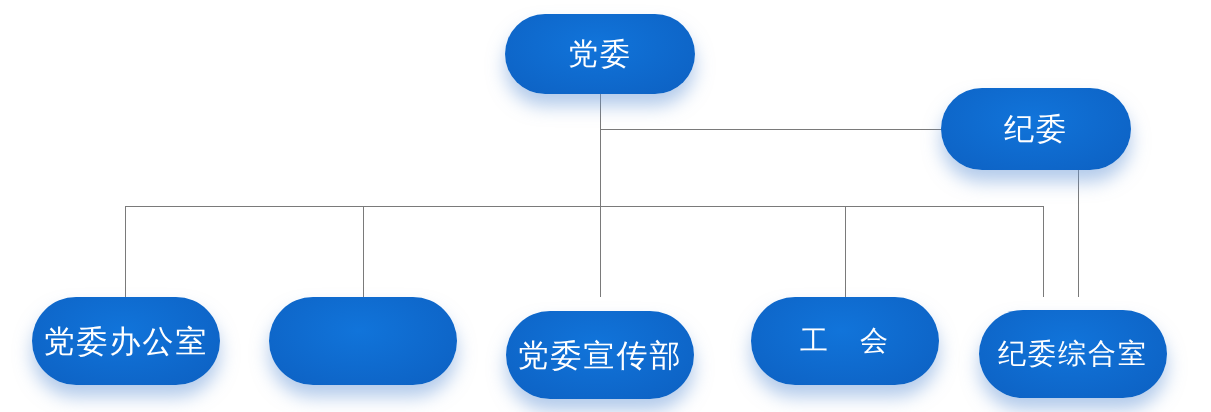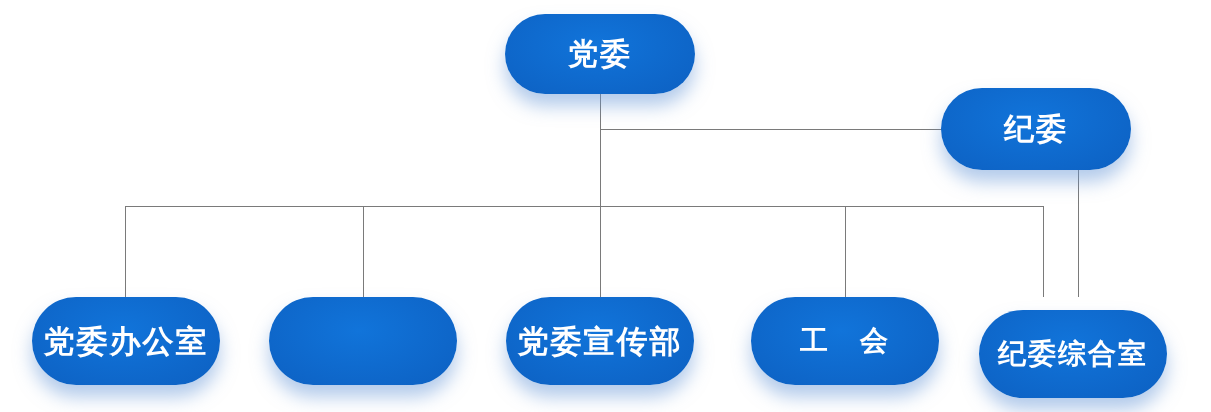--- a/index.html
+++ b/index.html
@@ -18,21 +18,20 @@
     align-items: center;
     justify-content: center;
     text-align: center;
     color: #ffffff;
     border-radius: 200px;
     background: radial-gradient(ellipse 130% 160% at 48% 38%,
                 #1174da 0%, #0d62c4 50%, #0a4da2 100%);
     box-shadow: 0 12px 18px rgba(104, 151, 216, 0.50);
     letter-spacing: 2px;
     z-index: 2;
-    font-weight: bold;
   }
   .node-lg { font-size: 30px; }
   .node-two-line { font-size: 31px; line-height: 31px; }
   .node-one-line { font-size: 28px; }
   .node-label span { display: block; }
   .node-label span:empty { display: none; }
   .line {
     position: absolute;
     background: #7a7a7a;
     z-index: 1;
@@ -68,21 +67,21 @@
     <div class="node-label">
       <span>党委办公室</span>
     </div>
   </div>
 
   <div class="node node-two-line" style="left:269px; top:297px; width:188px; height:88px;">
     <div class="node-label">
     </div>
   </div>
 
-  <div class="node node-two-line" style="left:506px; top:297px; width:188px; height:88px;">
+  <div class="node node-two-line" style="left:506px; top:311px; width:188px; height:88px;">
     <div class="node-label">
       <span>党委宣传部</span>
     </div>
   </div>
 
   <div class="node node-one-line" style="left:751px; top:297px; width:188px; height:88px;">
     <div class="node-label">
       <span>工　会</span>
 
     </div>

